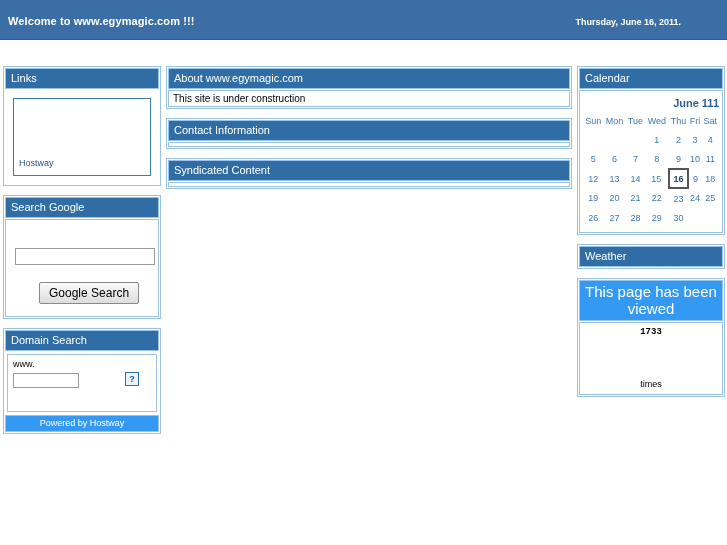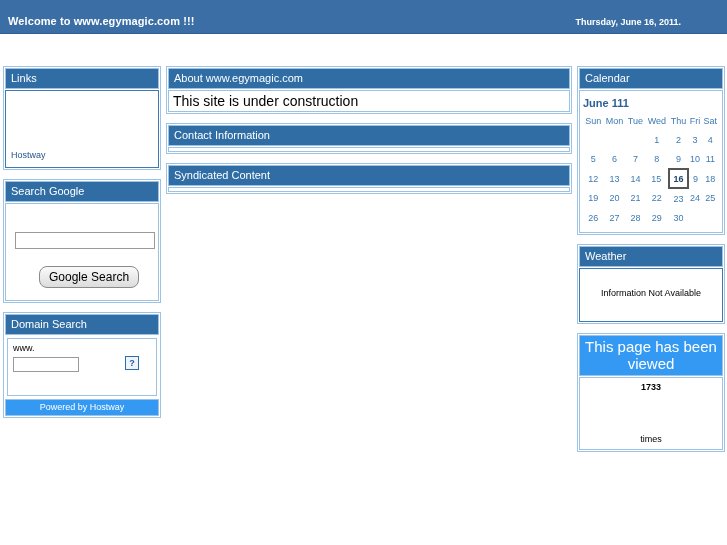--- a/index.html
+++ b/index.html
@@ -15,21 +15,21 @@
     font-family: "Liberation Sans", sans-serif;
     font-size: 11px;
     color: #000000;
   }
 
   
   .banner {
     position: absolute;
     left: 0; top: 0;
     width: 727px;
-    height: 34px;
+    height: 40px;
     background: #3a6ea5;
     border-bottom: 1px solid #2d5e92;
     box-sizing: border-box;
   }
   .banner-title {
     position: absolute;
     left: 8px; top: 15px;
     color: #ffffff;
     font-size: 11px;
     font-weight: bold;
@@ -83,21 +83,21 @@
   .panel-body {
     padding: 4px 5px;
     box-sizing: border-box;
   }
 
   
   .links-panel .panel-body {
     height: 78px;
     position: relative;
     border: 1px solid #3d7ab4;
-    margin: 1px;
+    margin: 9px;
     padding: 0;
   }
   .links-list {
     position: absolute;
     left: 5px; bottom: 6px;
   }
   .link-item {
     display: block;
     color: #26558b;
     font-size: 9px;
@@ -124,21 +124,21 @@
     font-family: "Liberation Sans", sans-serif;
     font-size: 11px;
     padding: 1px 2px;
   }
   .gsearch-btn {
     position: absolute;
     left: 33px; top: 62px;
     padding: 3px 9px;
     background: linear-gradient(#fafafa, #dcdcdc);
     border: 1px solid #8a8a8a;
-    border-radius: 8px;
+    border-radius: 2px;
     font-family: "Liberation Sans", sans-serif;
     font-size: 12px;
     color: #000;
     cursor: pointer;
   }
 
   
   .domain-panel { margin-bottom: 9px; }
   .domain-body {
     border: 1px solid #9cc3e4;
@@ -190,35 +190,35 @@
   }
 
   
   .c-panel { margin-bottom: 9px; }
   .c-body {
     border: 1px solid #9cc3e4;
     margin: 1px;
     background: #fff;
     min-height: 12px;
     padding: 2px 4px;
-    font-size: 14px;
+    font-size: 10px;
     color: #000;
     box-sizing: border-box;
   }
   .c-body.empty { min-height: 5px; padding: 1px; }
 
   
   .cal-body {
     border: 1px solid #9cc3e4;
     margin: 1px;
     background: #fff;
     padding: 4px 3px 5px 3px;
   }
   .cal-title {
-    text-align: left;
+    text-align: right;
     color: #2e6096;
     font-size: 11px;
     font-weight: bold;
     padding: 2px 0 5px 0;
   }
   table.cal {
     width: 100%;
     border-collapse: collapse;
     font-size: 9px;
     color: #3d7ab4;
@@ -282,20 +282,21 @@
     margin: 1px;
     background: #fff;
     text-align: center;
     padding: 3px 0 4px 0;
   }
   .counter-num {
     font-size: 9px;
     font-weight: bold;
     color: #000;
     line-height: 12px;
+    font-family: Liberation Mono, monospace;
   }
   .counter-lbl {
     font-size: 9px;
     color: #000;
     line-height: 12px;
     margin-top: 40px;
   }
 </style>
 </head>
 <body>
@@ -419,23 +420,20 @@
               <td></td>
               <td></td>
             </tr>
           </tbody>
       </table>
     </div>
   </div>
 
   <div class="panel">
     <div class="panel-head">Weather</div>
-    <div class="weather-body">
-      <div class="weather-text">Information Not Available</div>
-    </div>
   </div>
 
   <div class="counter-panel">
     <div class="counter-head">This page has been viewed</div>
     <div class="counter-body">
       <div class="counter-num">1733</div>
       <div class="counter-lbl">times</div>
     </div>
   </div>
 

